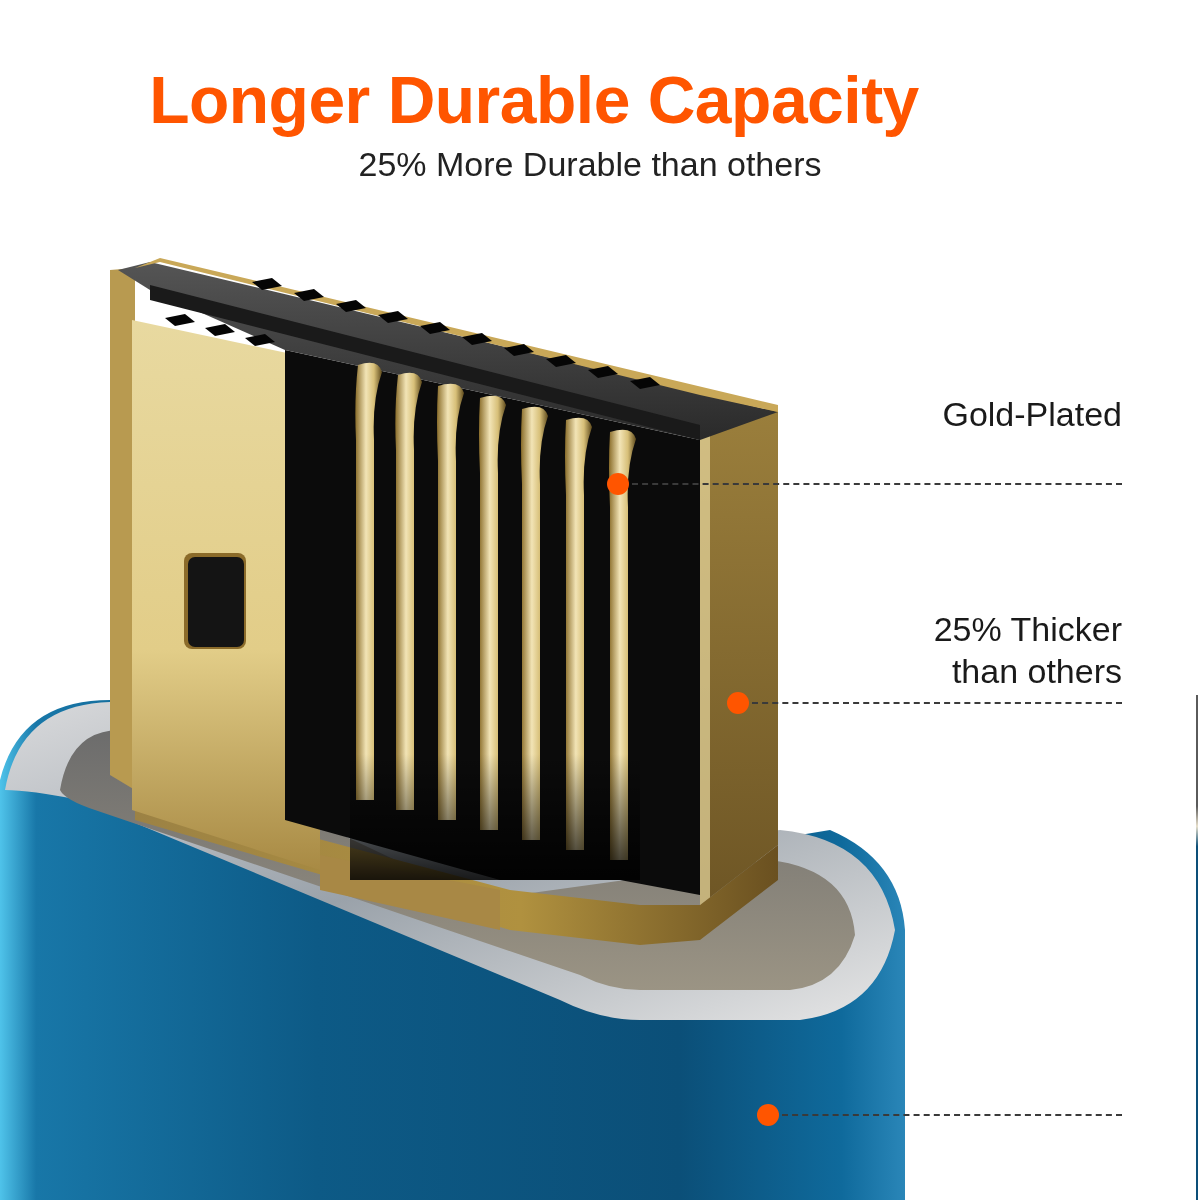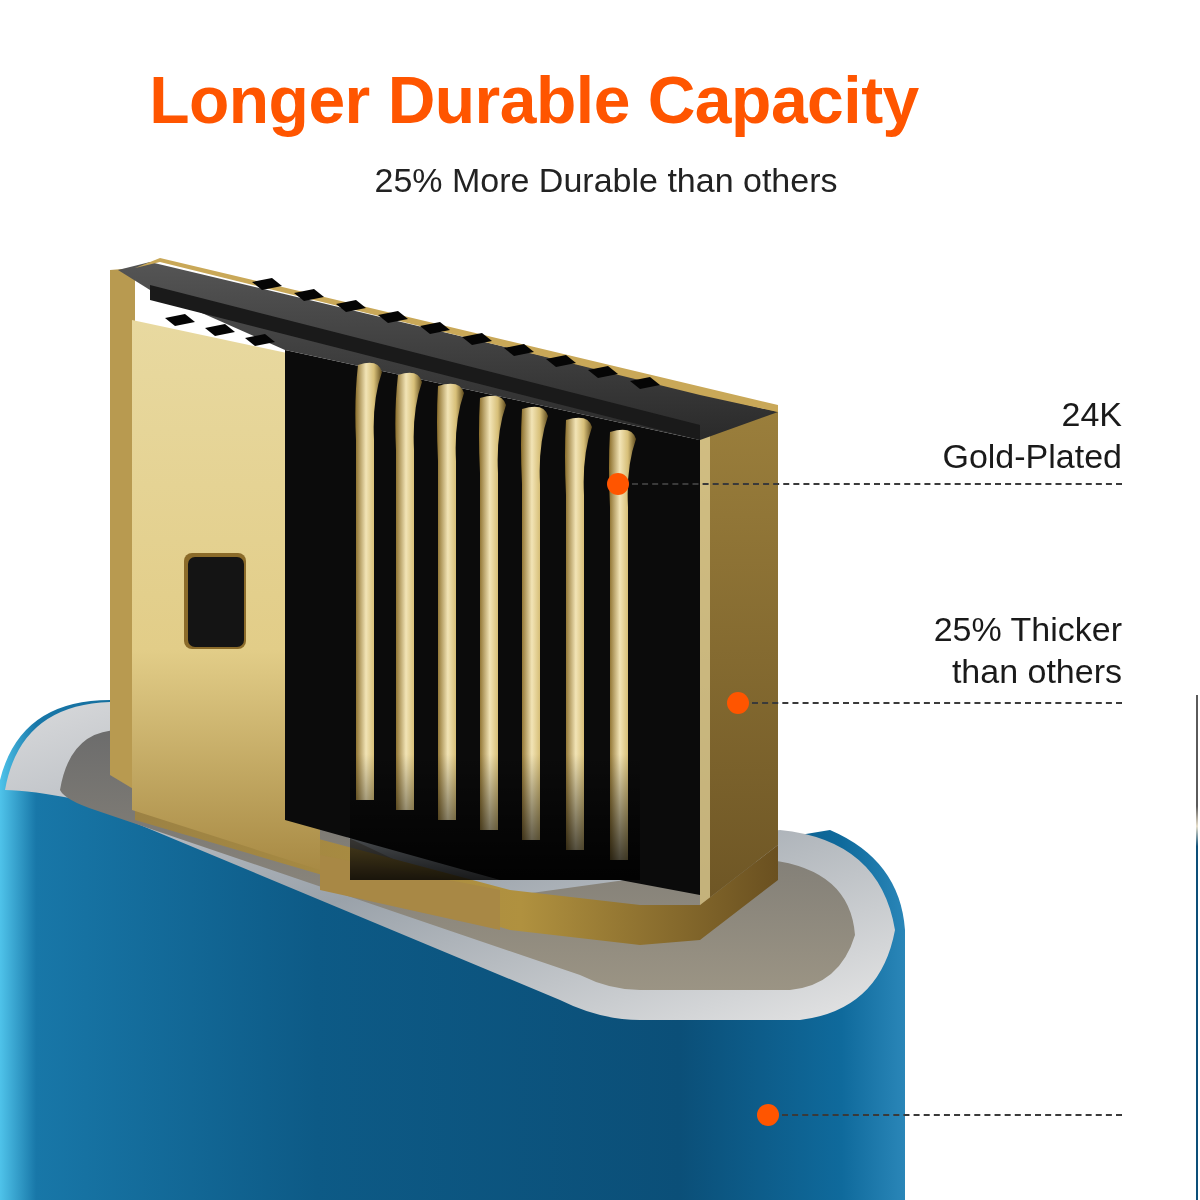--- a/index.html
+++ b/index.html
@@ -8,21 +8,21 @@
       background: #ffffff; position: relative;
       font-family: "Liberation Sans", "DejaVu Sans", sans-serif;
     }
     .title {
       position: absolute; left: 0; top: 62px; width: 1068px;
       text-align: center; font-size: 66px; font-weight: 700;
       letter-spacing: -0.5px; margin: 0;
     }
     .subtitle {
       position: absolute; left: 0; top: 145px; width: 1180px;
-      text-align: center; font-size: 34px; color: #222; margin: 16px;
+      text-align: center; font-size: 34px; color: #222; margin: 0;
     }
     .scene { position: absolute; left: 0; top: 0; width: 1200px; height: 1200px; }
     .callout-label {
       position: absolute; right: 78px; text-align: right;
       font-size: 34px; line-height: 42px; color: #1a1a1a;
     }
     .callout-line {
       position: absolute; right: 78px; height: 0;
       border-top: 2px dashed #3a3a3a;
     }
@@ -139,21 +139,20 @@
     <rect x="350" y="600" width="290" height="280" fill="url(#pinFade)"></rect>
   </g>
 
   <rect x="184" y="553" width="62" height="96" rx="8" fill="#8b6b2a"></rect>
   <rect x="188" y="557" width="56" height="90" rx="7" fill="#141414"></rect>
 </svg>
 
 <div class="edge-line"></div>
 
 <div class="callout-label" style="top:393px;">
-  <div>24K</div>
   <div>Gold-Plated</div>
 </div>
 <div class="callout-line" style="top:483px; width:490px;"></div>
 <div class="dot" style="left:607px; top:473px; background:#FF5500;"></div>
 
 <div class="callout-label" style="top:608px;">
   <div>25% Thicker</div>
   <div>than others</div>
 </div>
 <div class="callout-line" style="top:702px; width:370px;"></div>

